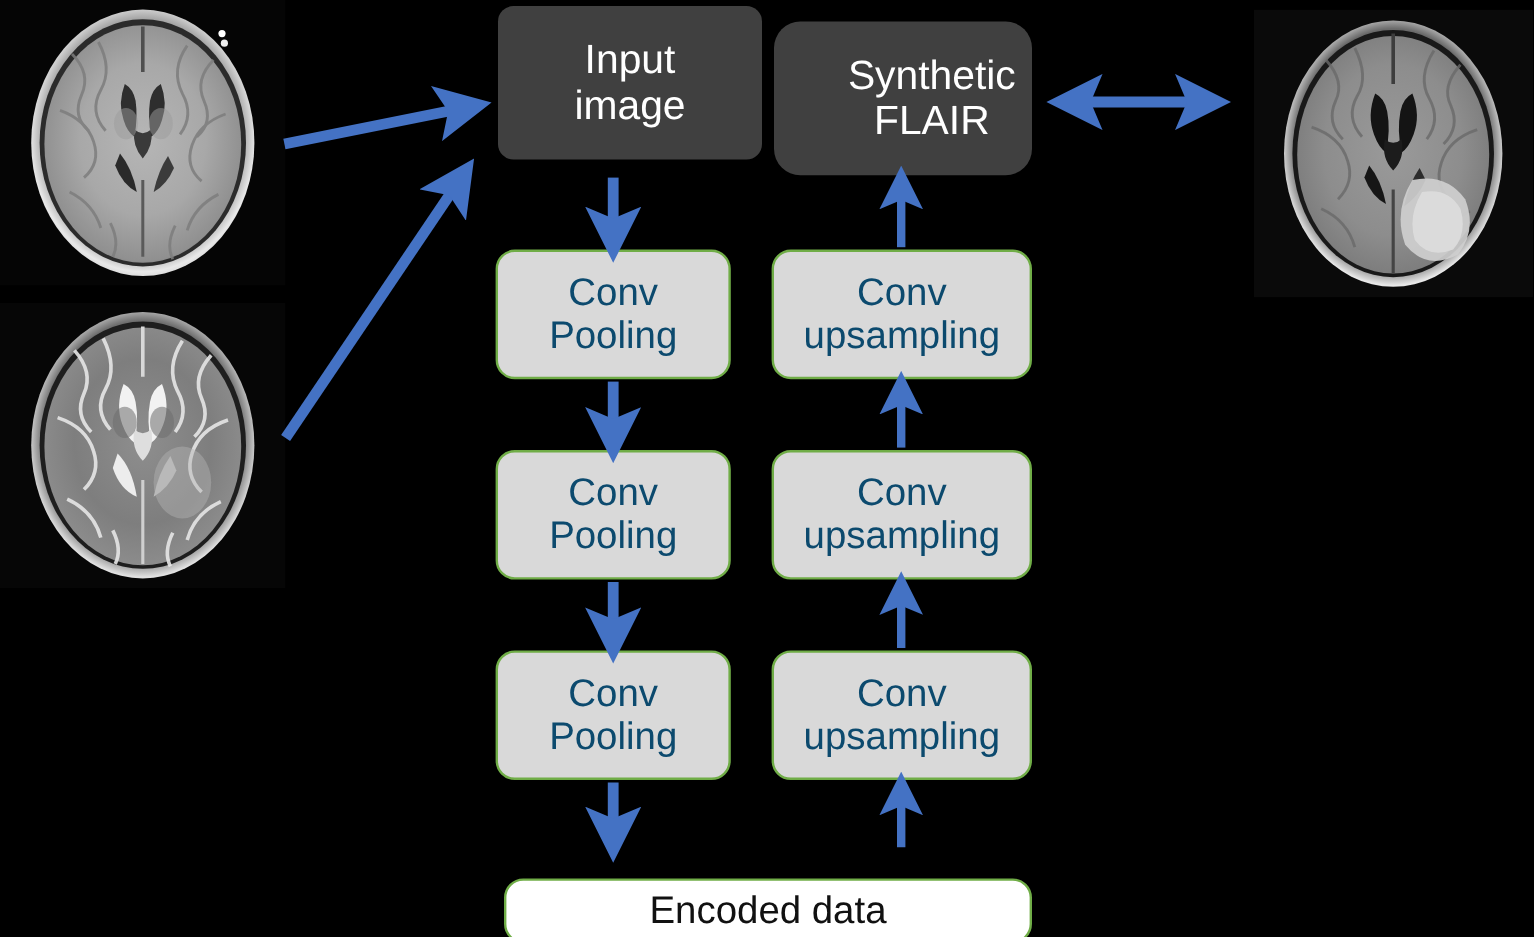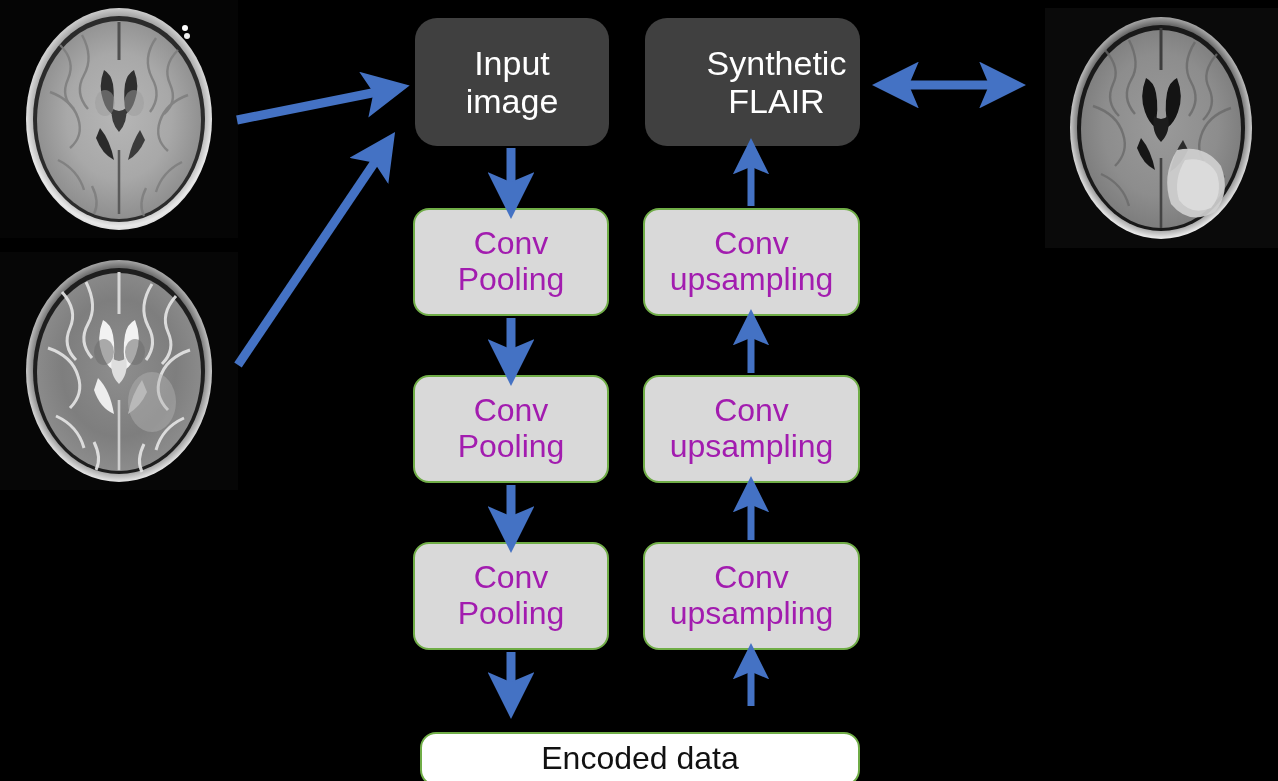--- a/index.html
+++ b/index.html
@@ -37,21 +37,21 @@
     white-space: pre-line;
   }
   .node.dark {
     background: #404040;
     color: #ffffff;
     border-radius: 22px;
     font-size: 34px;
   }
   .node.conv {
     background: #D9D9D9;
-    color: #a21caf;
+    color: #0c4a6e;
     border: 2px solid #70AD47;
     border-radius: 16px;
     font-size: 32px;
   }
   .node.encoded {
     background: #FFFFFF;
     color: #111111;
     border: 2px solid #70AD47;
     border-radius: 16px;
     font-size: 32px;
@@ -239,21 +239,21 @@
         <path d="M109 108 q7 6 14 0 q3 16 -7 26 q-10 -10 -7 -26 Z" fill="#1c1c1c"></path>
         <path d="M96 130 q10 12 14 32 q-12 -6 -18 -22 Z" fill="#161616"></path>
         <path d="M138 132 q-9 13 -13 32 q12 -8 18 -22 Z" fill="#2b2b2b"></path>
 
         <path d="M132 142 q28 -6 44 16 q10 26 -6 46 q-26 14 -44 -8 q-10 -28 6 -54 Z" fill="#cfcfcf" opacity="0.92"></path>
         <path d="M140 152 q22 -4 32 14 q6 20 -6 34 q-20 8 -32 -8 q-6 -20 6 -40 Z" fill="#dedede" opacity="0.85"></path>
       </g>
     </svg>
   </div>
 
-  <div class="node dark" style="left:415px; top:18px; width:194px; height:128px;">Input
+  <div class="node dark" style="left:415px; top:5px; width:220px; height:128px;border-radius:13px;">Input
 image</div>
 
   <div class="node dark" style="left:645px; top:18px; width:215px; height:128px;padding-left:48px;">Synthetic
 FLAIR</div>
 
   <div class="node conv" style="left:413px; top:208px; width:196px; height:108px;">Conv
 Pooling</div>
 
   <div class="node conv" style="left:643px; top:208px; width:217px; height:108px;">Conv
 upsampling</div>

